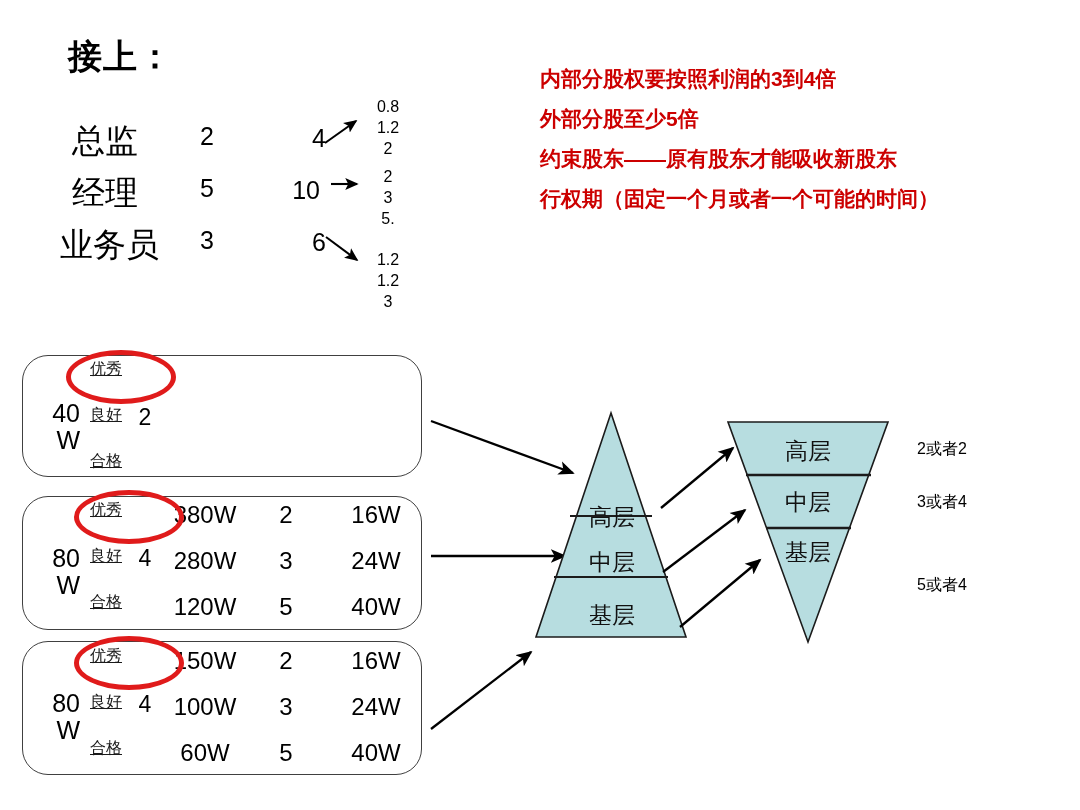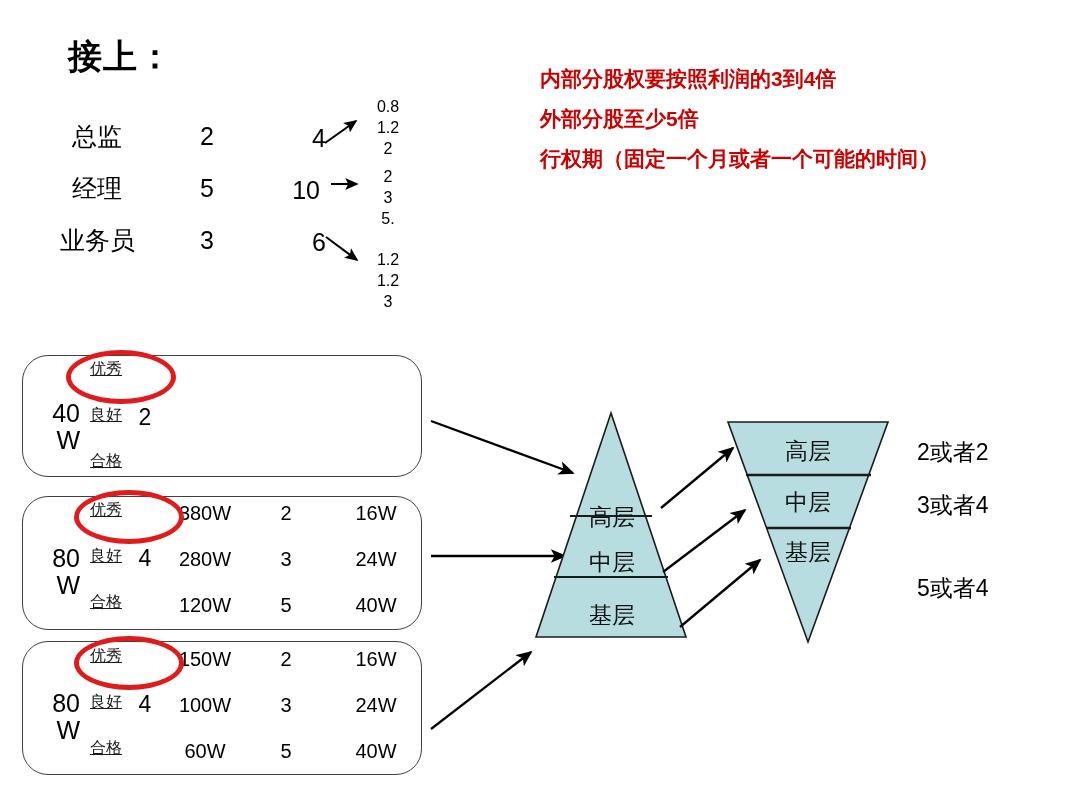--- a/index.html
+++ b/index.html
@@ -26,21 +26,21 @@
     left: 68px;
     top: 38px;
     font-size: 34px;
     font-weight: bold;
     letter-spacing: 1px;
     line-height: 1.1;
     white-space: nowrap;
     color: #000;
   }
   .role-name {
-    font-size: 25px;
+    font-size: 33px;
     white-space: nowrap;
     line-height: 1;
   }
   .role-count {
     font-size: 25px;
     line-height: 1;
     text-align: center;
     width: 30px;
   }
   .role-total {
@@ -91,21 +91,21 @@
     white-space: nowrap;
     color: #1a1a1a;
     text-decoration: underline;
   }
   .grade-mult {
     font-size: 23px;
     line-height: 1;
     text-align: center;
   }
   .cell {
-    font-size: 20px;
+    font-size: 24px;
     line-height: 1;
     text-align: center;
     white-space: nowrap;
   }
 
   
   .red-ellipse {
     border: 5px solid #e01b1b;
     border-radius: 50%;
     background: transparent;
@@ -114,21 +114,21 @@
 
   
   .tier-label {
     font-size: 23px;
     line-height: 1;
     white-space: nowrap;
     text-align: center;
     color: #111;
   }
   .side-label {
-    font-size: 23px;
+    font-size: 16px;
     line-height: 1;
     white-space: nowrap;
   }
 
   svg { display: block; }
 </style>
 </head>
 <body>
 
 <div id="slide">
@@ -188,20 +188,21 @@
   </div>
   <div class="abs num-group" style="left:368px; top:249px;">
     <div>1.2</div>
     <div>1.2</div>
     <div>3</div>
   </div>
 
   <div class="abs" id="red-block">
     <div class="rline">内部分股权要按照利润的3到4倍</div>
     <div class="rline">外部分股至少5倍</div>
+    <div class="rline">约束股东——原有股东才能吸收新股东</div>
     <div class="rline">行权期（固定一个月或者一个可能的时间）</div>
   </div>
 
   <div class="abs perf-box" style="left:22px; top:355px; width:400px; height:122px;"></div>
   <div class="abs box-left-w" style="left:32px; top:400px; width:48px;">40
 W</div>
   <div class="abs grade-label" style="left:90px; top:361px;">优秀</div>
   <div class="abs grade-label" style="left:90px; top:407px;">良好</div>
   <div class="abs grade-mult" style="left:134px; top:406px; width:22px;">2</div>
   <div class="abs grade-label" style="left:90px; top:453px;">合格</div>

